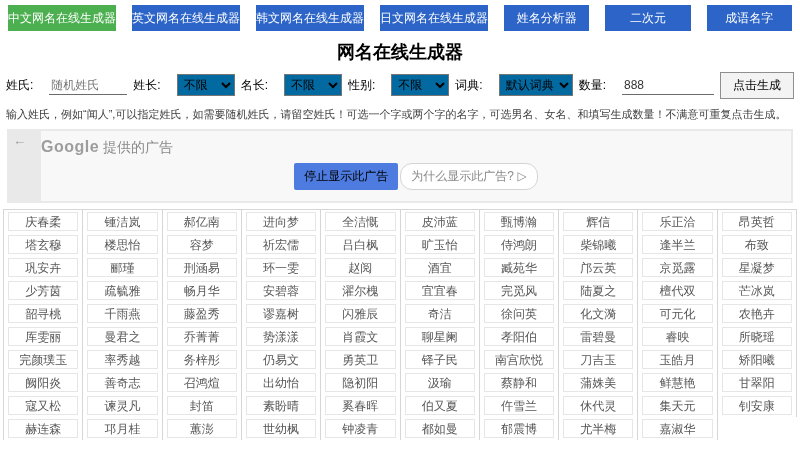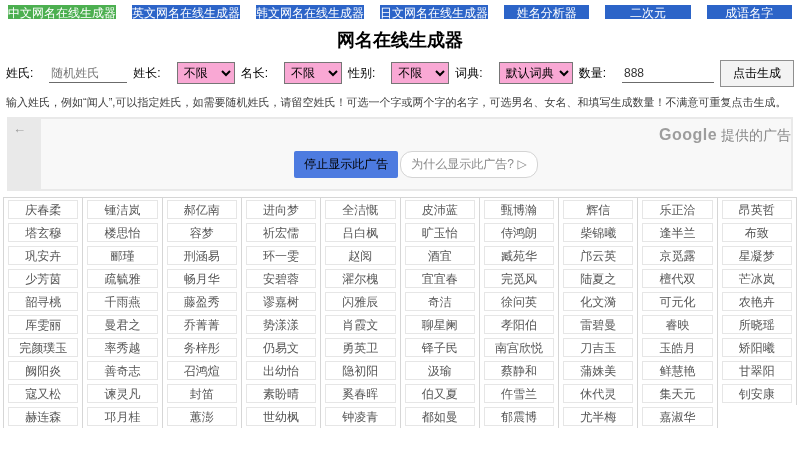--- a/index.html
+++ b/index.html
@@ -1,51 +1,51 @@
 <!DOCTYPE html>
 <html><head>
 <meta charset="utf-8">
 <style>
   * { margin:0; padding:0; box-sizing:border-box; }
   html,body { width:800px; height:451px; background:#fff; overflow:hidden;
               font-family:"Liberation Sans","DejaVu Sans",sans-serif; }
 
   
   .topnav { display:flex; gap:16px; padding:5px 8px 0 8px; }
-  .navbtn { flex:1; height:14px; border:none; color:#fff; font-size:12px;
+  .navbtn { flex:1; height:26px; border:none; color:#fff; font-size:12px;
             font-family:Liberation Mono, monospace; cursor:pointer; white-space:nowrap; }
 
   
   .page-title { text-align:center; font-size:18px; font-weight:bold; color:#000;
                 margin-top:9px; }
 
   
   .formrow { display:flex; align-items:center; justify-content:space-between;
              padding:0 6px; margin-top:9px; height:24px; }
   .fgroup { display:flex; align-items:center; gap:16px; font-size:12px; color:#000; }
   .uinput { border:none; border-bottom:1px solid #6b6b6b; font-size:12px;
             font-family:inherit; width:78px; background:transparent; color:#333;
             padding:2px 2px; outline:none; }
   .uinput.count { width:92px; }
   .fsel { font-size:12px; font-family:inherit; height:22px; border:1px solid #767676;
-          background:#f9a8d4; padding:0 2px; min-width:58px; }
+          background:#0369a1; padding:0 2px; min-width:58px; }
   .genbtn { font-size:12px; font-family:inherit; background:#f3f3f3;
             border:1px solid #8f8f8f; padding:4px 12px; cursor:pointer; color:#000; }
 
   
   .instructions { font-size:11px; color:#3c3c3c; padding:0 6px; margin-top:10px;
                   white-space:nowrap; }
 
   
   .adbox { margin:7px 7px 0 7px; height:74px; background:#e9e9e9; position:relative;
            padding:2px 2px 2px 34px; }
   .adinner { background:#f8f8f8; height:100%; position:relative; }
   .ad-back { position:absolute; left:6px; top:4px; color:#9a9a9a; font-size:13px;
              background:none; border:none; cursor:pointer; font-family:inherit; }
-  .ad-head { text-align:right; padding-top:7px; font-size:14px; color:#8a8a8a; }
+  .ad-head { text-align:left; padding-top:7px; font-size:14px; color:#8a8a8a; }
   .ad-brand { font-size:16px; color:#9d9d9d; font-weight:bold; letter-spacing:0.5px; }
   .ad-btnrow { display:flex; justify-content:center; gap:2px; margin-top:6px; }
   .ad-stop { color:#000000; border:none; font-size:12px; font-family:inherit;
              padding:4px 10px; border-radius:2px; cursor:pointer; }
   .ad-why { background:#fff; color:#8a8a8a; border:1px solid #d4d4d4; font-size:12px;
             font-family:inherit; padding:4px 10px; border-radius:12px; cursor:pointer; }
 
   
   .gridwrap { margin:6px 3px 0 3px; border-top:1px solid #d6d6d6;
               border-left:1px solid #d6d6d6; display:grid;

